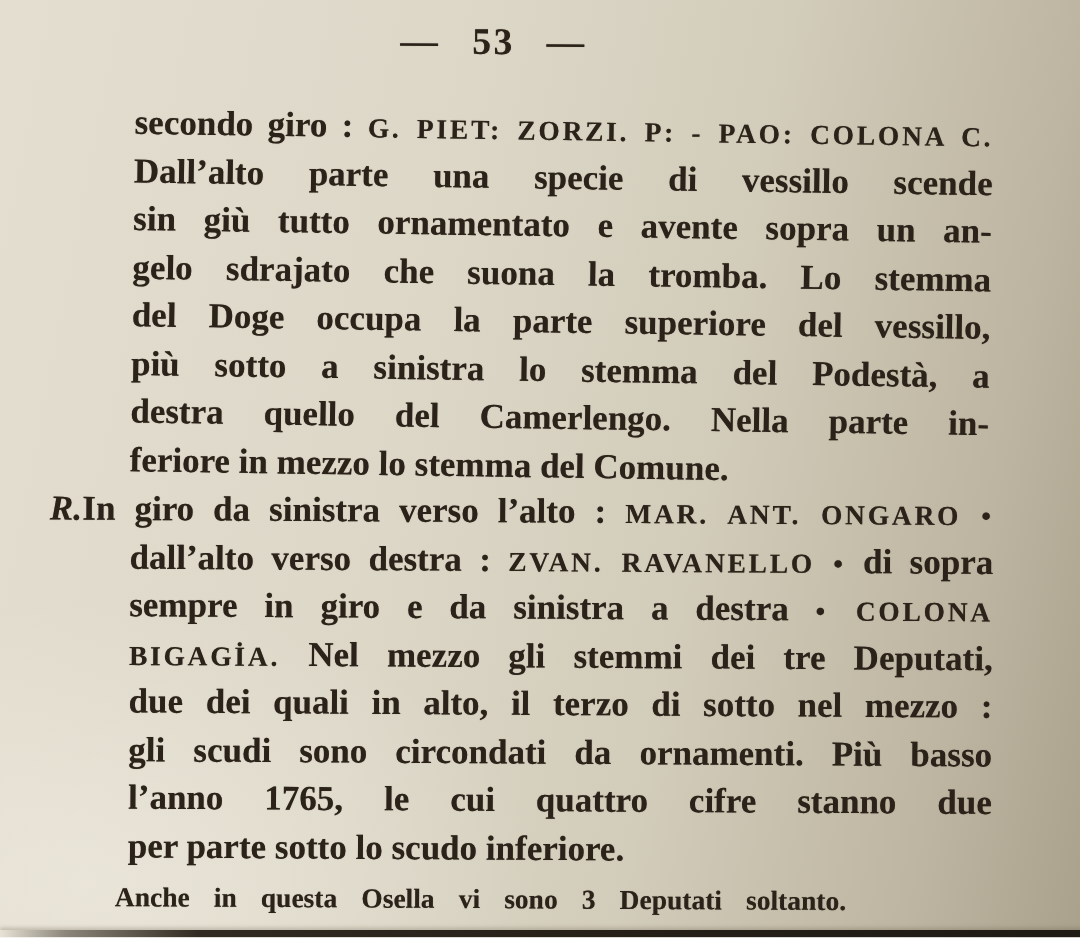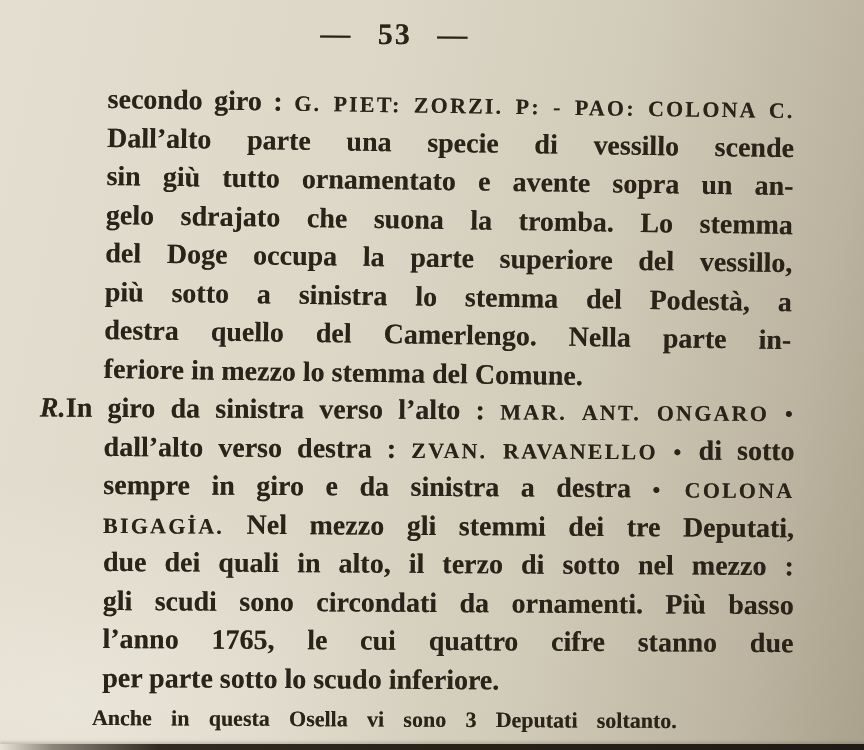--- a/index.html
+++ b/index.html
@@ -93,21 +93,21 @@
     <div class="ln"><span>sin giù tutto ornamentato e avente sopra un an-</span></div>
     <div class="ln"><span>gelo sdrajato che suona la tromba. Lo stemma</span></div>
     <div class="ln"><span>del Doge occupa la parte superiore del vessillo,</span></div>
     <div class="ln"><span>più sotto a sinistra lo stemma del Podestà, a</span></div>
     <div class="ln"><span>destra quello del Camerlengo. Nella parte in-</span></div>
     <div class="ln end"><span>feriore in mezzo lo stemma del Comune.</span></div>
   </div>
 
   <div class="para p2">
     <div class="ln first"><span class="marker">R.</span><span>In giro da sinistra verso l’alto : </span><span class="seg-c">MAR. ANT. ONGARO •</span></div>
-    <div class="ln"><span>dall’alto verso destra : </span><span class="seg-c">ZVAN. RAVANELLO •</span><span> di sotto</span></div>
+    <div class="ln"><span>dall’alto verso destra : </span><span class="seg-c">ZVAN. RAVANELLO •</span><span> di sopra</span></div>
     <div class="ln"><span>sempre in giro e da sinistra a destra </span><span class="seg-c">• COLONA</span></div>
     <div class="ln"><span class="seg-c">BIGAGİA.</span><span> Nel mezzo gli stemmi dei tre Deputati,</span></div>
     <div class="ln"><span>due dei quali in alto, il terzo di sotto nel mezzo :</span></div>
     <div class="ln"><span>gli scudi sono circondati da ornamenti. Più basso</span></div>
     <div class="ln"><span>l’anno 1765, le cui quattro cifre stanno due</span></div>
     <div class="ln end"><span>per parte sotto lo scudo inferiore.</span></div>
   </div>
 
   <div class="footnote">Anche in questa Osella vi sono 3 Deputati soltanto.</div>
 

